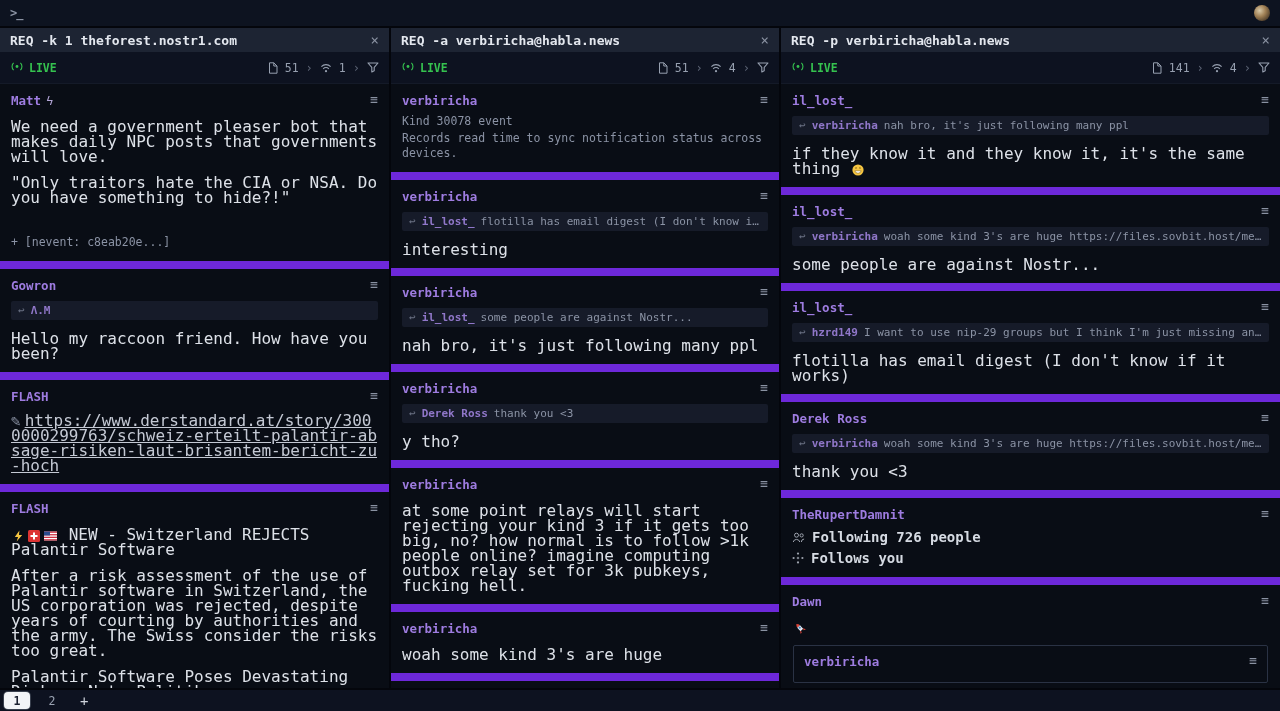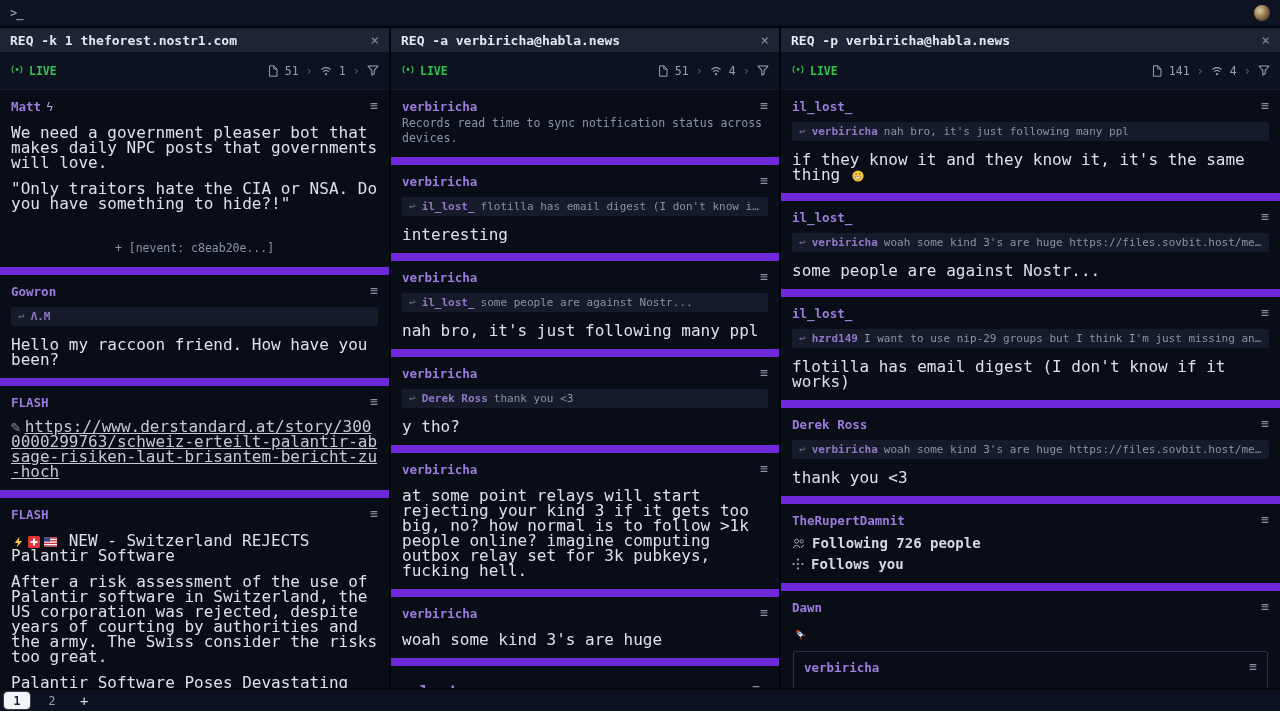--- a/index.html
+++ b/index.html
@@ -10,21 +10,21 @@
   .prompt { color:#8b93a3; font-size:12px; font-weight:bold; letter-spacing:-1px; }
   .avatar { width:16px; height:16px; border-radius:50%;
     background:radial-gradient(circle at 35% 35%, #d8c9a8 0%, #a08055 40%, #4a3a28 80%, #2a2018 100%); }
   .columns { display:flex; gap:2px; height:660px; }
   .col { background:#090d15; display:flex; flex-direction:column; overflow:hidden; }
   .col1 { width:389px; } .col2 { width:388px; } .col3 { width:499px; }
   .col-header { height:24px; background:#1d2433; display:flex; align-items:center;
     justify-content:space-between; padding:0 10px; flex:none; }
   .col-title { color:#e3e7ee; font-size:13px; font-weight:bold; }
   .close-btn { color:#8b93a3; font-size:14px; cursor:pointer; }
-  .statusbar { height:38px; background:#0d1220; display:flex; align-items:center;
+  .statusbar { height:32px; background:#0d1220; display:flex; align-items:center;
     justify-content:space-between; padding:0 10px; flex:none; border-bottom:1px solid #141a28; }
   .live { display:flex; align-items:center; gap:5px; color:#35c24f; font-size:11.5px; font-weight:bold; }
   .counts { display:flex; align-items:center; gap:7px; color:#97a0b0; font-size:11.5px;text-align:center; }
   .counts .chev { color:#5d6576; font-size:12px; }
   .counts .cicon { display:inline-flex; }
   .feed { flex:1; overflow:hidden; }
   .post { padding:9px 11px 11px; border-bottom:8px solid #6d28d9; position:relative; }
   .post.inset { padding-left:19px; padding-right:19px; padding-top:16px; }
   .name-row { display:flex; justify-content:space-between; align-items:flex-start; }
   .pname { color:#9e7ce0; font-size:12.5px; font-weight:bold; }
@@ -32,21 +32,21 @@
   .pname.big { font-size:16px; }
   .menu-btn { color:#8a92a2; font-size:13px; cursor:pointer; line-height:1; }
   .reply { display:flex; align-items:center; gap:6px; background:#161b29; border-radius:2px;
     padding:3px 7px; margin:8px 0 0; font-size:11px; min-width:0; }
   .reply .rarrow { color:#6b7285; flex:none; }
   .reply .rname { color:#9077c9; font-weight:bold; flex:none; }
   .reply .rtext { color:#8b93a5; overflow:hidden; text-overflow:ellipsis; white-space:nowrap; flex:1; min-width:0; }
   .body-p { color:#dde1e8; font-size:16px; line-height:15px; margin-top:11px; }
   .body-p.muted { color:#8b93a5; font-size:11.5px; margin-top:6px; }
   .body-p.tight { margin-top:2px; }
-  .body-p.spaced { margin-top:30px;text-align:center; }
+  .body-p.spaced { margin-top:30px; }
   .body-p.link-p { margin-top:9px; }
   .body-p.link-p a { color:#c4c9d4; text-decoration:underline; word-break:break-all; }
   .body-p .pencil { color:#8b93a5; text-decoration:none; margin-right:4px; }
   .profile-lines { margin-top:7px; }
   .profile-line { display:flex; align-items:center; gap:7px; color:#d5dae2;
     font-size:14px; font-weight:bold; margin-top:5px; }
   .profile-line .plicon { display:inline-flex; opacity:.85; }
   .embed { border:1px solid #2a3244; border-radius:2px; margin:10px 1px 2px; padding:8px 10px 13px; }
   .post-img { margin-top:12px; display:block; }
   .emoji { display:inline-block; vertical-align:-2px; margin:0 2px; line-height:0; }
@@ -233,20 +233,21 @@
             </svg>
           </span>
         </span>
       </div>
       <div class="feed">
         <div class="post">
           <div class="name-row">
             <span class="pname">verbiricha</span>
             <span class="menu-btn">≡</span>
           </div>
+          <div class="body-p muted">Kind 30078 event</div>
           <div class="body-p muted tight">Records read time to sync notification status across devices.</div>
         </div>
         <div class="post">
           <div class="name-row">
             <span class="pname">verbiricha</span>
             <span class="menu-btn">≡</span>
           </div>
           <div class="reply">
             <span class="rarrow">↩</span>
             <span class="rname">il_lost_</span>

